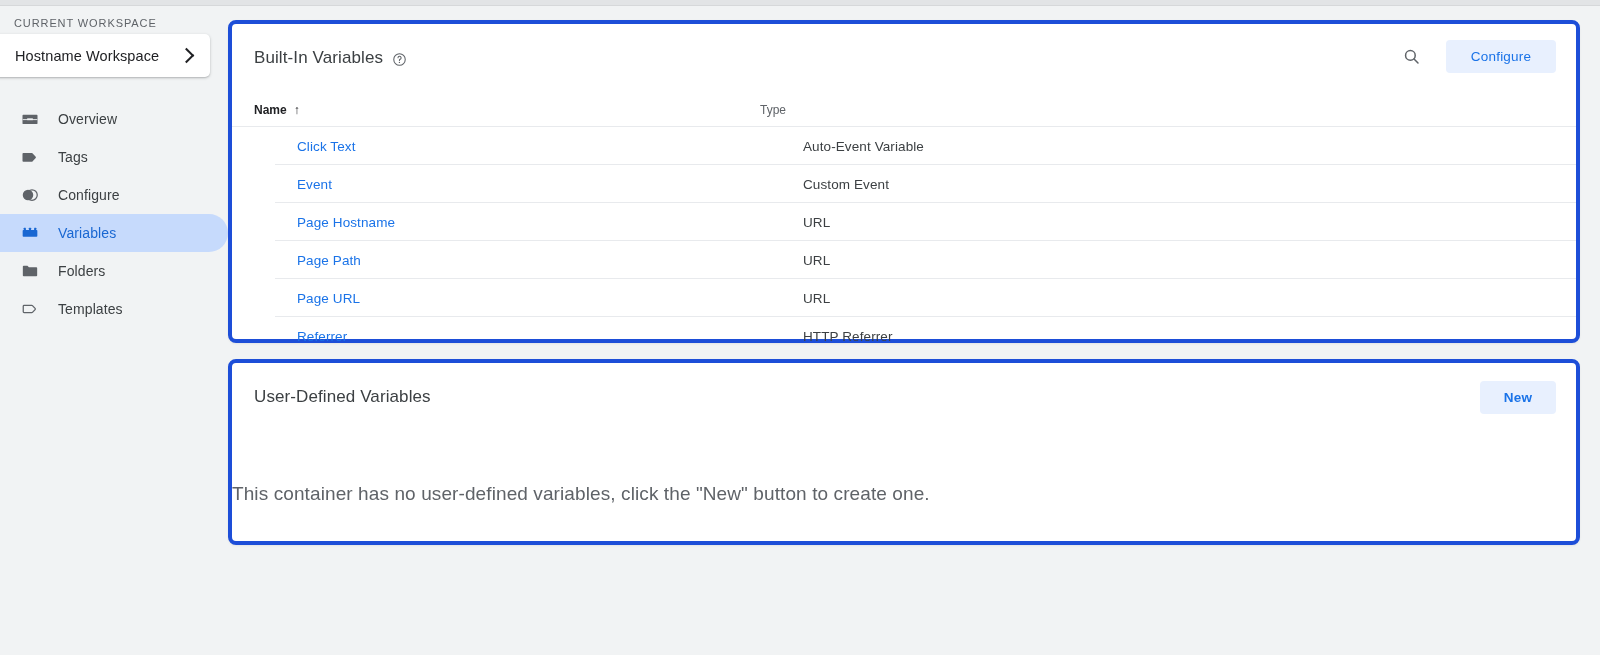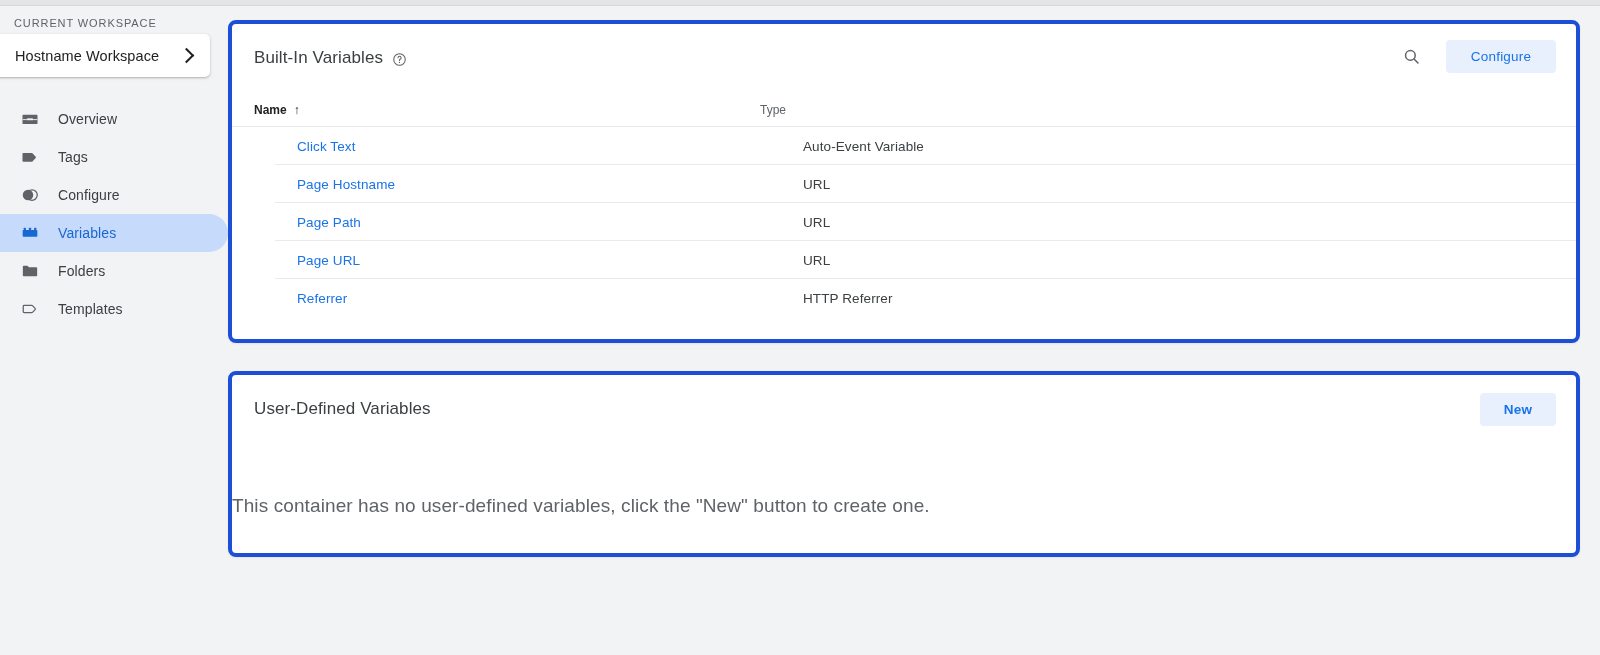--- a/index.html
+++ b/index.html
@@ -267,21 +267,21 @@
     left: 22px;
     color: #1a73e8;
   }
   .td-type {
     left: 528px;
     color: #3c4043;
   }
 
   
   .card-user {
-    left: 0; top: 364px;
+    left: 0; top: 352px;
     width: 1352px;
     height: 186px;
   }
 
   .card-user .card-title { top: 24px; }
 
   .udv-empty {
     position: absolute;
     left: 0; right: 0;
     top: 120px;
@@ -427,20 +427,24 @@
             <span class="sort-arrow">↑</span>
           </div>
           <div class="th th-type">Type</div>
         </div>
 
         <div class="tr">
           <span class="td td-name">Click Text</span>
           <span class="td td-type">Auto-Event Variable</span>
         </div>
 
+        <div class="tr">
+          <span class="td td-name">Event</span>
+          <span class="td td-type">Custom Event</span>
+        </div>
 
         <div class="tr">
           <span class="td td-name">Page Hostname</span>
           <span class="td td-type">URL</span>
         </div>
 
         <div class="tr">
           <span class="td td-name">Page Path</span>
           <span class="td td-type">URL</span>
         </div>

